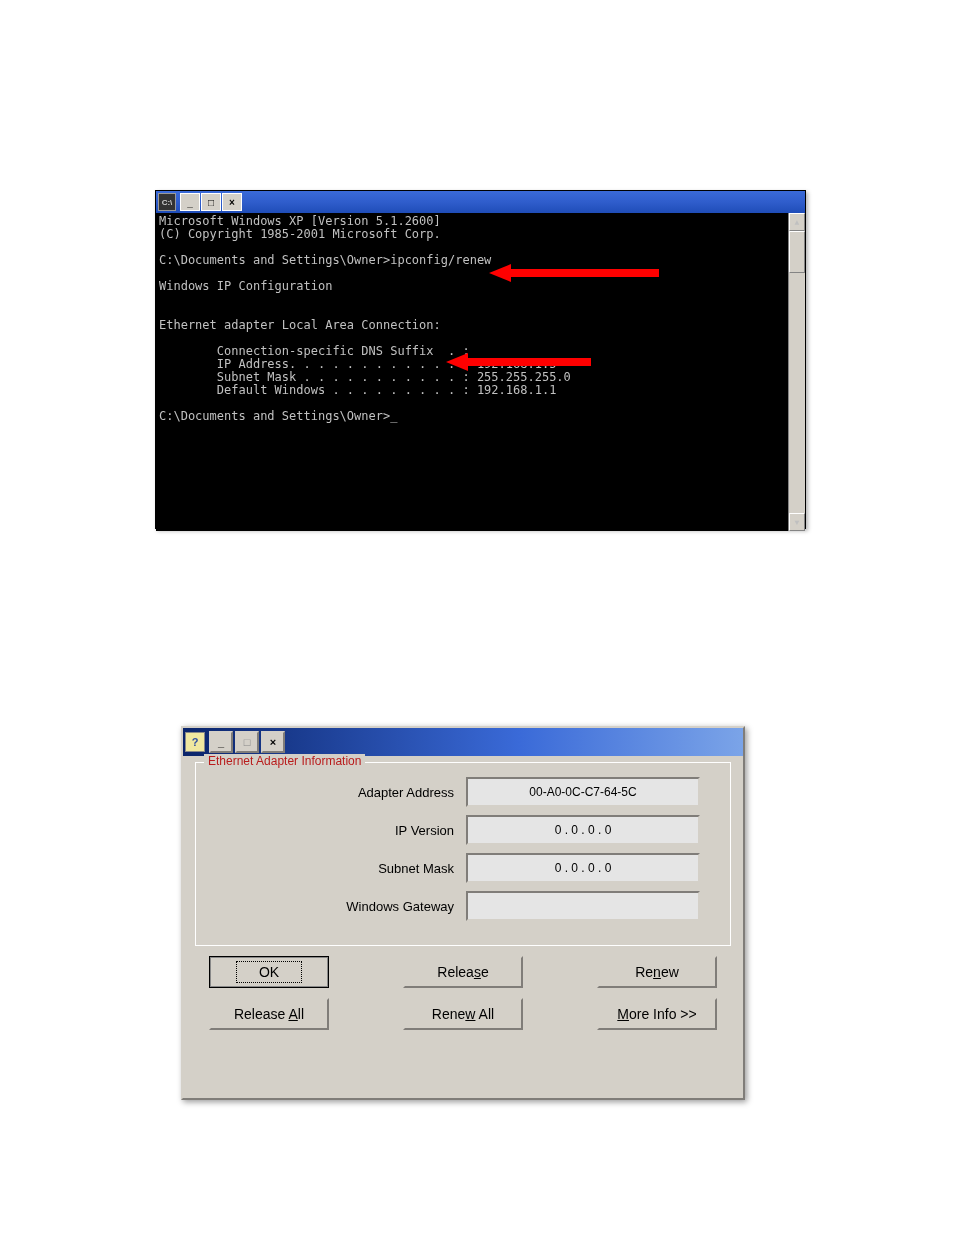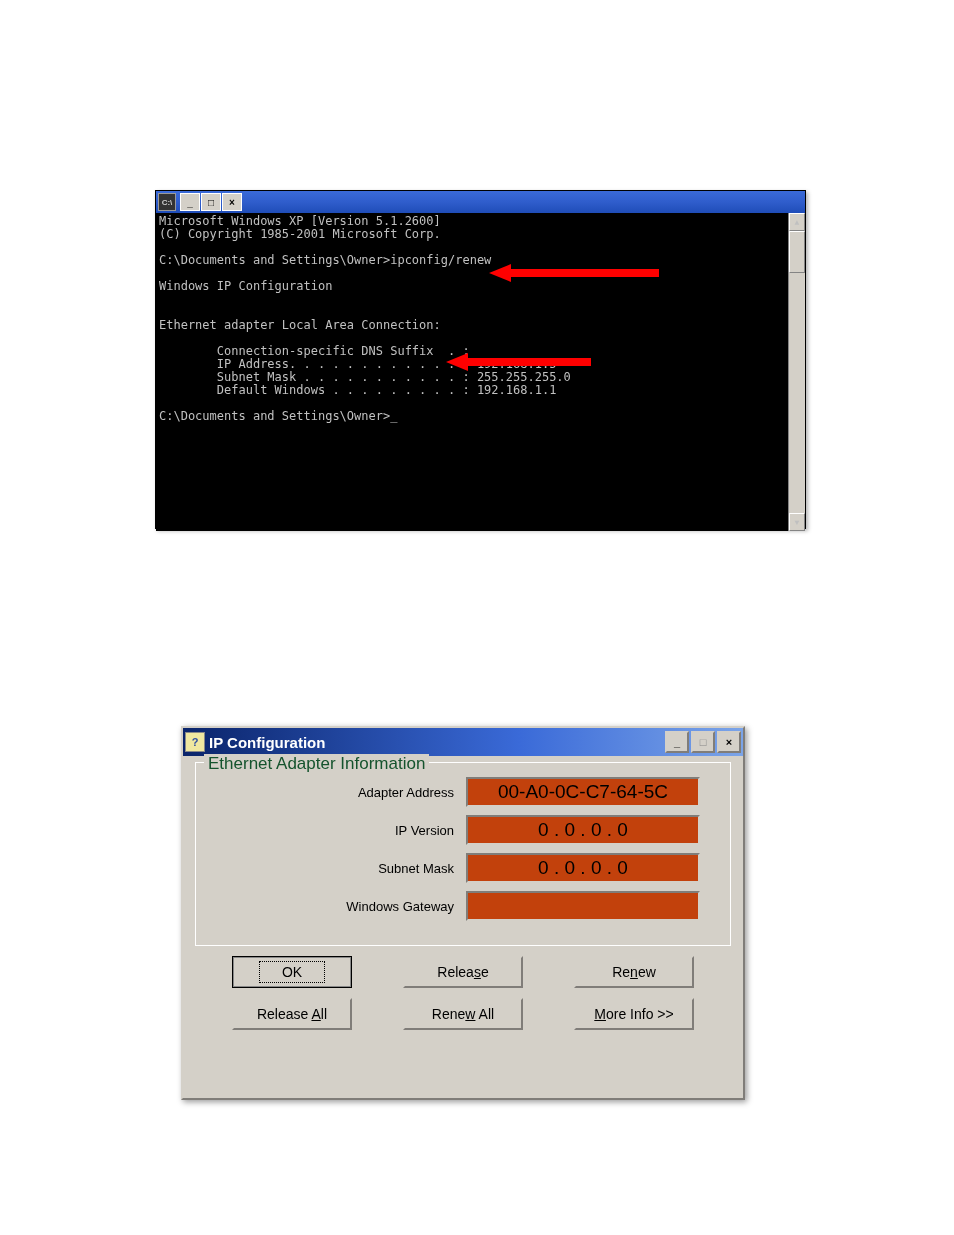--- a/index.html
+++ b/index.html
@@ -24,29 +24,29 @@
 
 .ipconfig-window{position:absolute;left:181px;top:726px;width:560px;height:370px;border:2px outset #d4d0c8;background:#d4d0c8;box-shadow:2px 2px 6px rgba(0,0,0,0.4)}
 .ipc-titlebar{height:26px;background:linear-gradient(to right,#0a246a 0%,#3a6ad8 60%,#7ba4e8 100%);display:flex;align-items:center;padding:1px 2px;color:#fff;font-size:15px;font-weight:bold}
 .ipc-titleicon{width:18px;height:18px;background:#f0e8a0;border:1px solid #888;margin-right:4px;display:flex;align-items:center;justify-content:center;font-size:11px;color:#3050a0;font-weight:bold}
 .ipc-titletext{flex:1}
 .ipc-winbtns{display:flex;gap:2px}
 .ipc-btn{width:20px;height:18px;background:#d4d0c8;border:2px outset #d4d0c8;color:#000;font-family:Arial;font-size:11px;font-weight:bold;display:flex;align-items:center;justify-content:center}
 .ipc-btn.disabled{color:#888}
 .ipc-body{padding:6px 12px 10px 12px}
 .fieldset{border:1px groove #fff;margin:0 0 10px 0;padding:14px 12px 16px 12px;position:relative}
-.legend{position:absolute;top:-9px;left:8px;background:#d4d0c8;padding:0 4px;font-size:17px;color:#14532d}
+.legend{position:absolute;top:-9px;left:8px;background:#d4d0c8;padding:0 4px;font-size:12px;color:#b91c1c}
 .adapter-row{display:flex;justify-content:flex-end;margin-bottom:18px}
 .dropdown{width:290px;height:26px;background:#fff;border:2px inset #d4d0c8;display:flex;align-items:center;font-size:14px;padding:0 2px}
 .dropdown-text{flex:1;padding:0 4px}
 .dropdown-arrow{width:18px;height:20px;background:#d4d0c8;border:2px outset #d4d0c8;display:flex;align-items:center;justify-content:center;font-size:9px}
 .info-row{display:flex;align-items:center;margin-bottom:8px}
 .info-label{flex:0 0 246px;text-align:right;font-size:13px;padding-right:12px}
-.info-val{width:230px;height:26px;background:#c2410c;border:2px inset #d4d0c8;display:flex;align-items:center;justify-content:center;font-size:19px}
-.btn-row{display:flex;justify-content:center;gap:51px;margin-bottom:10px}
+.info-val{width:230px;height:26px;background:#e5e5e5;border:2px inset #d4d0c8;display:flex;align-items:center;justify-content:center;font-size:12px}
+.btn-row{display:flex;justify-content:center;gap:74px;margin-bottom:10px}
 .dlg-btn{width:116px;height:28px;background:#d4d0c8;border:2px outset #d4d0c8;font-size:14px;display:flex;align-items:center;justify-content:center;cursor:default}
 .dlg-btn.focus{border:1px solid #000;padding:1px;box-shadow:inset 0 0 0 1px #888}
 .dlg-btn.focus .btn-inner{border:1px dotted #000;padding:2px 22px}
 .underline{text-decoration:underline}
 </style>
 </head>
 <body>
 
 <div class="cmd-window">
   <div class="titlebar">
@@ -89,21 +89,20 @@
       <div class="sb-thumb"></div>
       <div class="sb-track"></div>
       <div class="sb-arrow">▼</div>
     </div>
   </div>
 </div>
 
 <div class="ipconfig-window">
   <div class="ipc-titlebar">
     <div class="ipc-titleicon">?</div>
-    <span class="ipc-titletext">IP Configuration</span>
     <div class="ipc-winbtns">
       <div class="ipc-btn">_</div>
       <div class="ipc-btn disabled">□</div>
       <div class="ipc-btn">×</div>
     </div>
   </div>
   <div class="ipc-body">
     <div class="fieldset">
       <span class="legend">Ethernet  Adapter Information</span>
       <div class="info-row">

